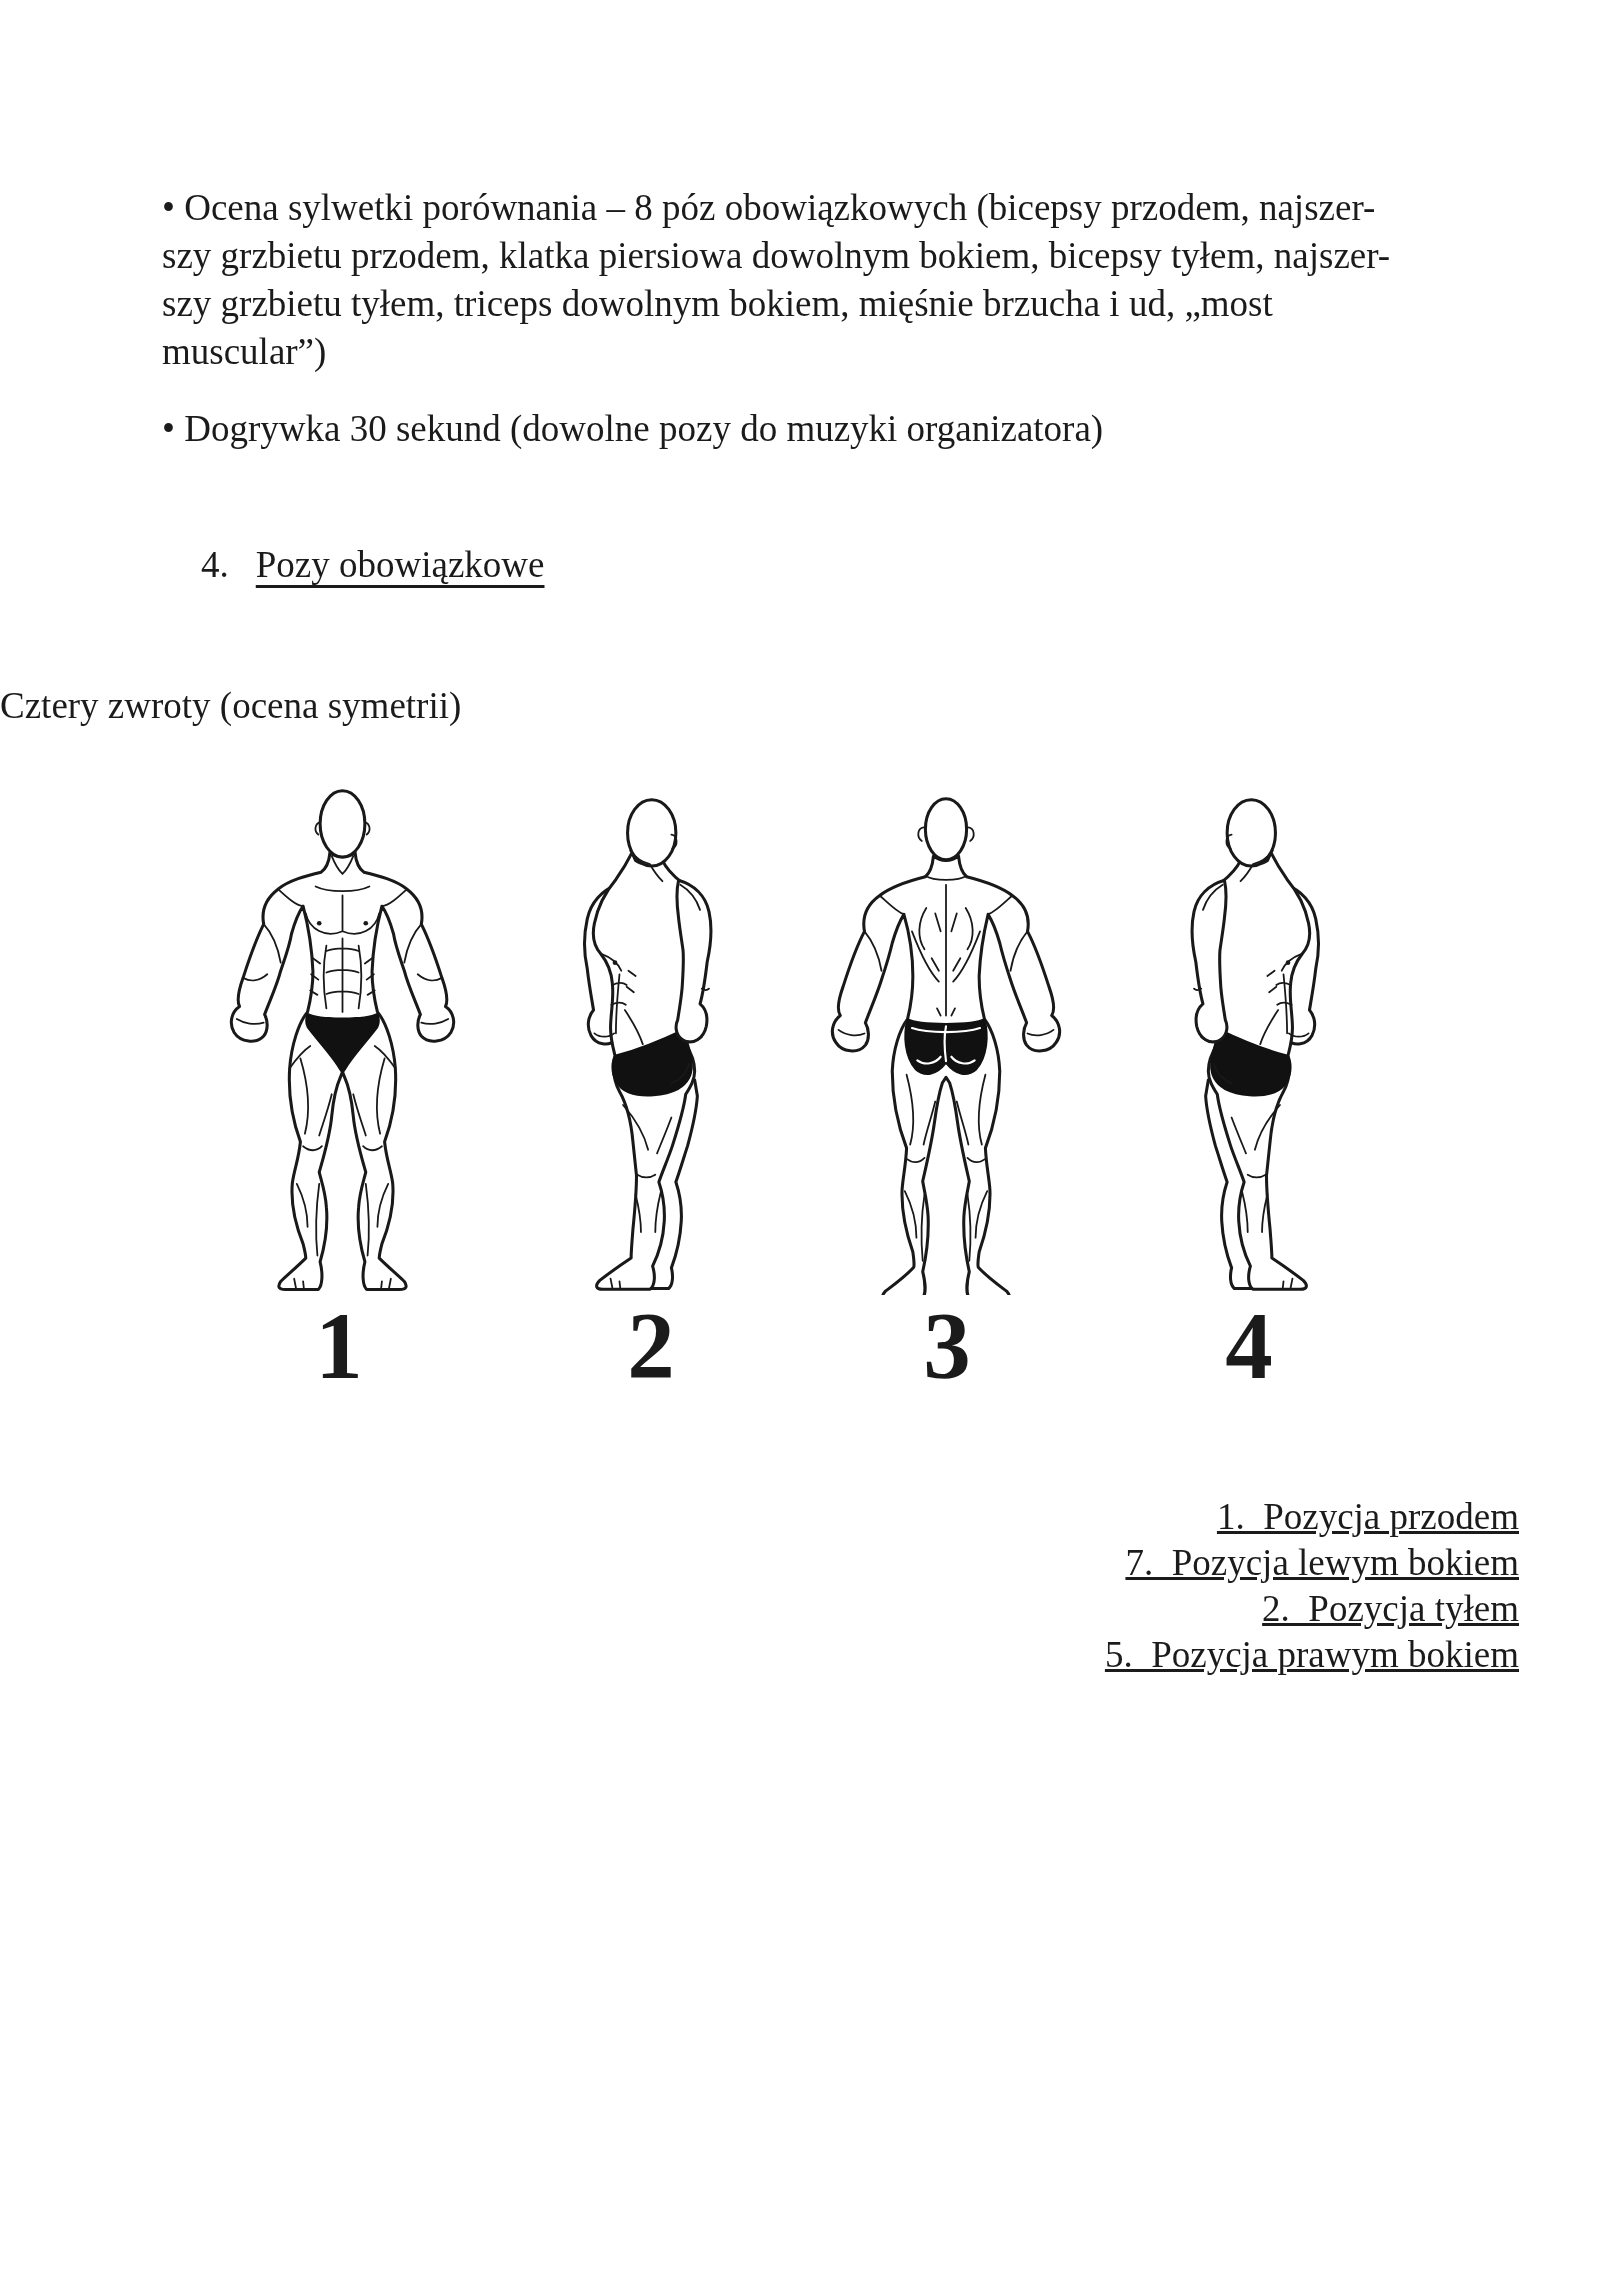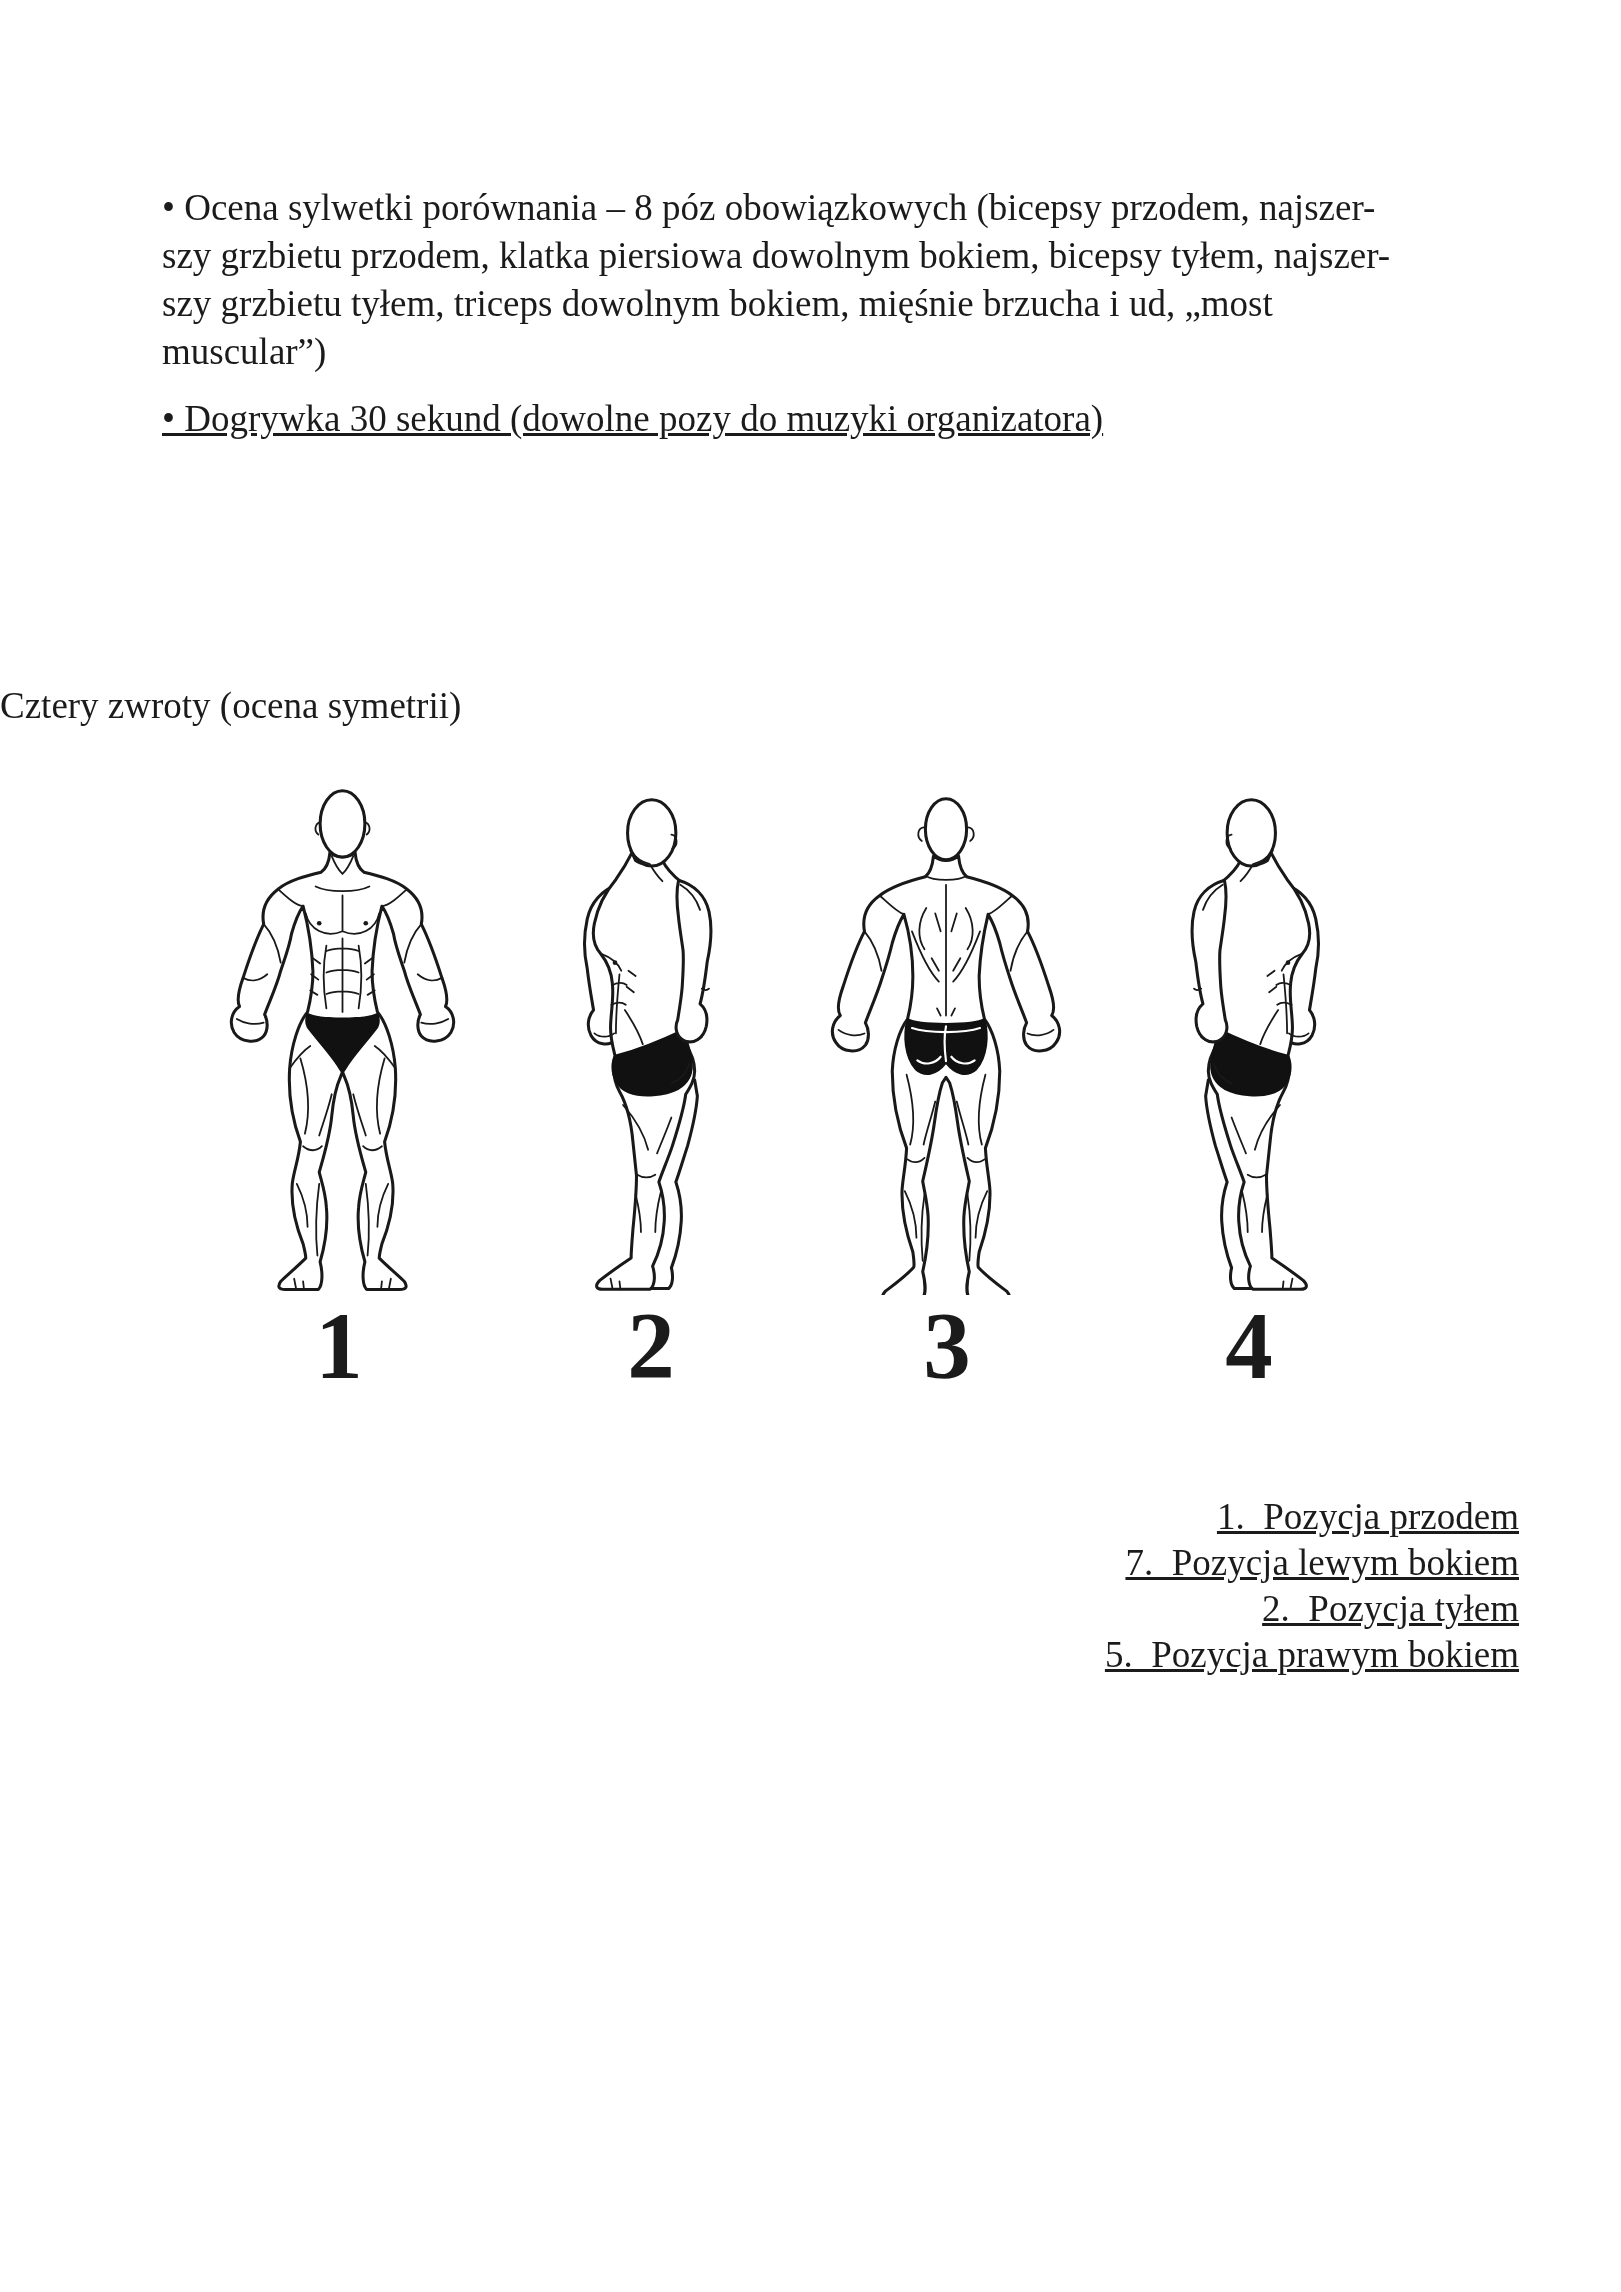--- a/index.html
+++ b/index.html
@@ -1,20 +1,20 @@
 <!DOCTYPE html>
 <html style="font-size:14.3px"><head>
 <meta charset="utf-8">
 <style>
   html,body{margin:0;padding:0;background:#ffffff;}
   .page{position:relative;width:1621px;height:2293px;background:#ffffff;overflow:hidden;
         font-family:"Liberation Serif","DejaVu Serif",serif;color:#1b1b1b;}
   .para{position:absolute;left:150px;width:1460px;font-size:37px;line-height:48px;white-space:pre-line;margin-left:12px;}
   .p1{top:147px;}
-  .p2{top:358px;text-decoration:underline;}
+  .p2{top:368px;}
   .p3{top:430px;}
   .section-heading{position:absolute;left:201px;top:541px;font-size:37px;line-height:48px;}
   .section-heading .num{margin-right:27px;}
   .section-heading .title{text-decoration:underline;text-underline-offset:8px;text-decoration-thickness:2.7px;}
   .caption{position:absolute;left:0;top:682px;width:1621px;text-align:left;font-size:37px;line-height:48px;}
   .fig{position:absolute;}
   .pose-number{position:absolute;top:1299px;font-size:95px;line-height:1;font-weight:bold;transform:translateX(-50%);}
   .n1{left:339px;} .n2{left:651px;} .n3{left:947px;} .n4{left:1249px;}
   .legend{position:absolute;left:0;top:1494px;width:1519px;text-align:right;text-decoration:underline;}
   .legend-item{font-size:37px;line-height:46px;white-space:pre;}
@@ -28,20 +28,23 @@
 <body>
 
 <div class="page">
 
   <p class="para p1">• Ocena sylwetki porównania – 8 póz obowiązkowych (bicepsy przodem, najszer-
 szy grzbietu przodem, klatka piersiowa dowolnym bokiem, bicepsy tyłem, najszer-
 szy grzbietu tyłem, triceps dowolnym bokiem, mięśnie brzucha i ud, „most
 muscular”)</p>
   <p class="para p2">• Dogrywka 30 sekund (dowolne pozy do muzyki organizatora)</p>
 
+  <div class="section-heading">
+    <span class="num">4.</span><span class="title">Pozy obowiązkowe</span>
+  </div>
 
   <div class="caption">Cztery zwroty (ocena symetrii)</div>
 
   <svg class="fig" style="left:226px;top:788px;" width="233" height="506" viewBox="0 0 260 565">
     <path class="outline" d="M116,72
       C115,82 112,90 106,94 C90,98 70,103 58,113 C45,123 39,136 42,152
       C34,168 26,190 19,212 C14,226 12,238 15,244
       C6,250 3,263 9,273 C16,284 34,286 42,277 C47,271 47,260 43,253
       C49,237 57,220 61,204 C66,189 71,176 73,163 C77,149 81,139 86,132
       C92,155 96,180 97,205 C97,224 94,238 91,250

